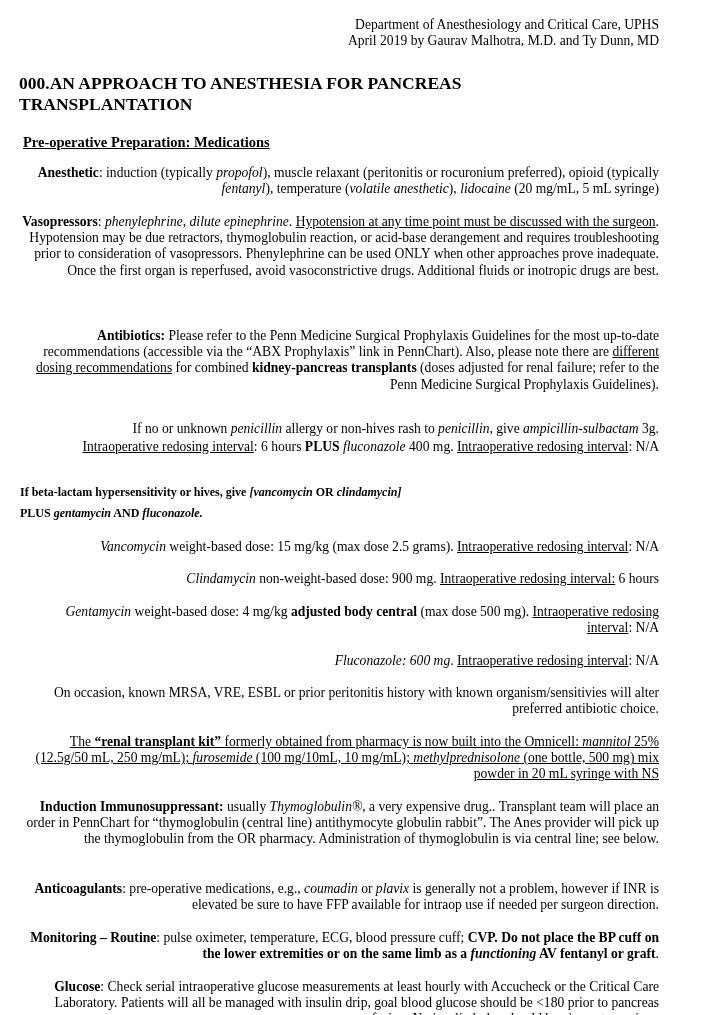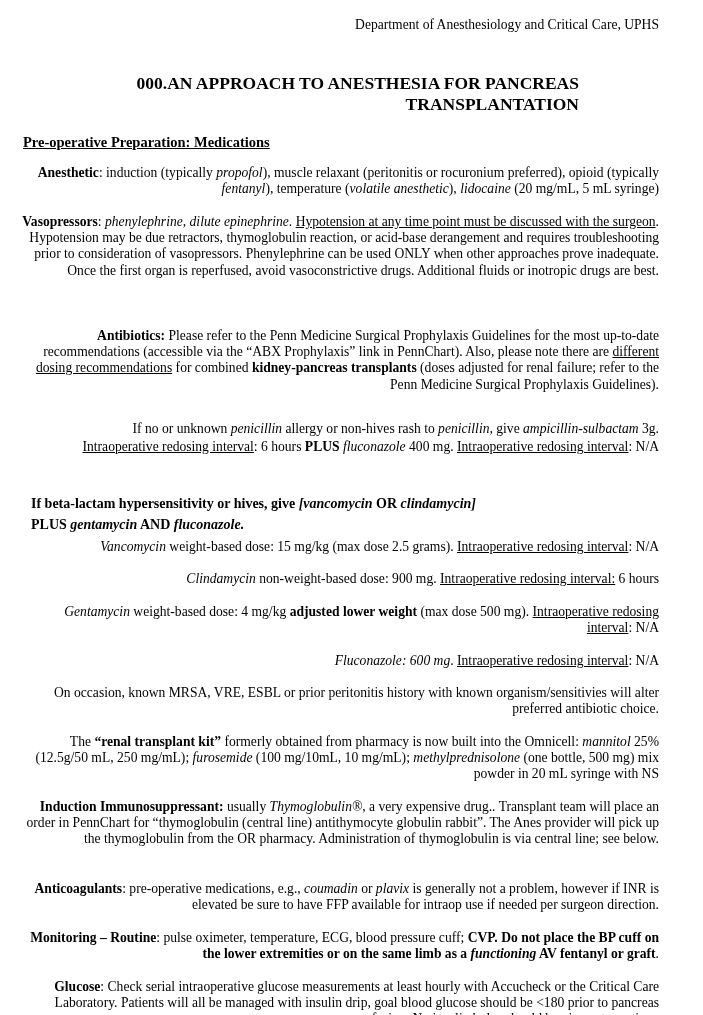--- a/index.html
+++ b/index.html
@@ -3,32 +3,33 @@
 <meta charset="utf-8">
 <style>
   html, body { margin:0; padding:0; background:#ffffff; }
   body { width:703px; height:1015px; overflow:hidden; position:relative;
          font-family:"Liberation Serif", "DejaVu Serif", serif; color:#000; }
   .page { position:absolute; left:19px; top:17px; width:640px; }
   .p { font-size:13.6px; line-height:16.2px; margin:0;text-align:right; }
   .u { text-decoration:underline; }
   .b { font-weight:bold; }
   .i { font-style:italic; }
-  .h1 { font-size:17.5px; line-height:21px; font-weight:bold; margin:0;text-align:right; }
+  .h1 { font-size:17.5px; line-height:21px; font-weight:bold; margin:0; }
   .h2 { font-size:14.5px; font-weight:bold; text-decoration:underline; margin:4px; }
-  .h3 { font-size:14px; line-height:21px; font-weight:bold; margin:12px; }
+  .h3 { font-size:12px; line-height:21px; font-weight:bold; margin:1px; }
   .blk { position:absolute; left:0; width:640px; }
 </style>
 </head>
 <body>
 
 <div class="page">
 
   <div class="blk" style="top:0;">
     <p class="p">Department of Anesthesiology and Critical Care, UPHS</p>
+    <p class="p">April 2019 by Gaurav Malhotra, M.D. and Ty Dunn, MD</p>
   </div>
 
   <div class="blk" style="top:56px; width:560px;">
     <p class="h1">000.AN APPROACH TO ANESTHESIA FOR PANCREAS TRANSPLANTATION</p>
   </div>
 
   <div class="blk" style="top:113px;">
     <p class="h2">Pre-operative Preparation: Medications</p>
   </div>
 
@@ -54,32 +55,32 @@
 
   <div class="blk" style="top:522px;">
     <p class="p"><span class="i">Vancomycin</span><span> weight-based dose: 15 mg/kg (max dose 2.5 grams). </span><span class="u">Intraoperative redosing interval</span><span>: N/A</span></p>
   </div>
 
   <div class="blk" style="top:554px;">
     <p class="p"><span class="i">Clindamycin</span><span> non-weight-based dose: 900 mg. </span><span class="u">Intraoperative redosing interval:</span><span> 6 hours</span></p>
   </div>
 
   <div class="blk" style="top:587px;">
-    <p class="p"><span class="i">Gentamycin</span><span> weight-based dose: 4 mg/kg </span><span class="b">adjusted lower weight</span><span> (max dose 500 mg). </span><span class="u">Intraoperative redosing interval</span><span>: N/A</span></p>
+    <p class="p"><span class="i">Gentamycin</span><span> weight-based dose: 4 mg/kg </span><span class="b">adjusted body central</span><span> (max dose 500 mg). </span><span class="u">Intraoperative redosing interval</span><span>: N/A</span></p>
   </div>
 
   <div class="blk" style="top:636px;">
     <p class="p"><span class="i">Fluconazole: 600 mg</span><span>. </span><span class="u">Intraoperative redosing interval</span><span>: N/A</span></p>
   </div>
 
   <div class="blk" style="top:668px;">
     <p class="p">On occasion, known MRSA, VRE, ESBL or prior peritonitis history with known organism/sensitivies will alter preferred antibiotic choice.</p>
   </div>
 
-  <div class="blk" style="top:717px;">
+  <div class="blk" style="top:717px;text-decoration:underline;">
     <p class="p"><span>The </span><span class="b">“renal transplant kit”</span><span> formerly obtained from pharmacy is now built into the Omnicell: </span><span class="i">mannitol</span><span> 25% (12.5g/50 mL, 250 mg/mL); </span><span class="i">furosemide</span><span> (100 mg/10mL, 10 mg/mL); </span><span class="i">methylprednisolone</span><span> (one bottle, 500 mg) mix powder in 20 mL syringe with NS</span></p>
   </div>
 
   <div class="blk" style="top:782px;">
     <p class="p"><span class="b">Induction Immunosuppressant:</span><span> usually </span><span class="i">Thymoglobulin®</span><span>, a very expensive drug.. Transplant team will place an order in PennChart for “thymoglobulin (central line) antithymocyte globulin rabbit”. The Anes provider will pick up the thymoglobulin from the OR pharmacy. Administration of thymoglobulin is via central line; see below.</span></p>
   </div>
 
   <div class="blk" style="top:864px;">
     <p class="p"><span class="b">Anticoagulants</span><span>: pre-operative medications, e.g., </span><span class="i">coumadin</span><span> or </span><span class="i">plavix</span><span> is generally not a problem, however if INR is elevated be sure to have FFP available for intraop use if needed per surgeon direction.</span></p>
   </div>

